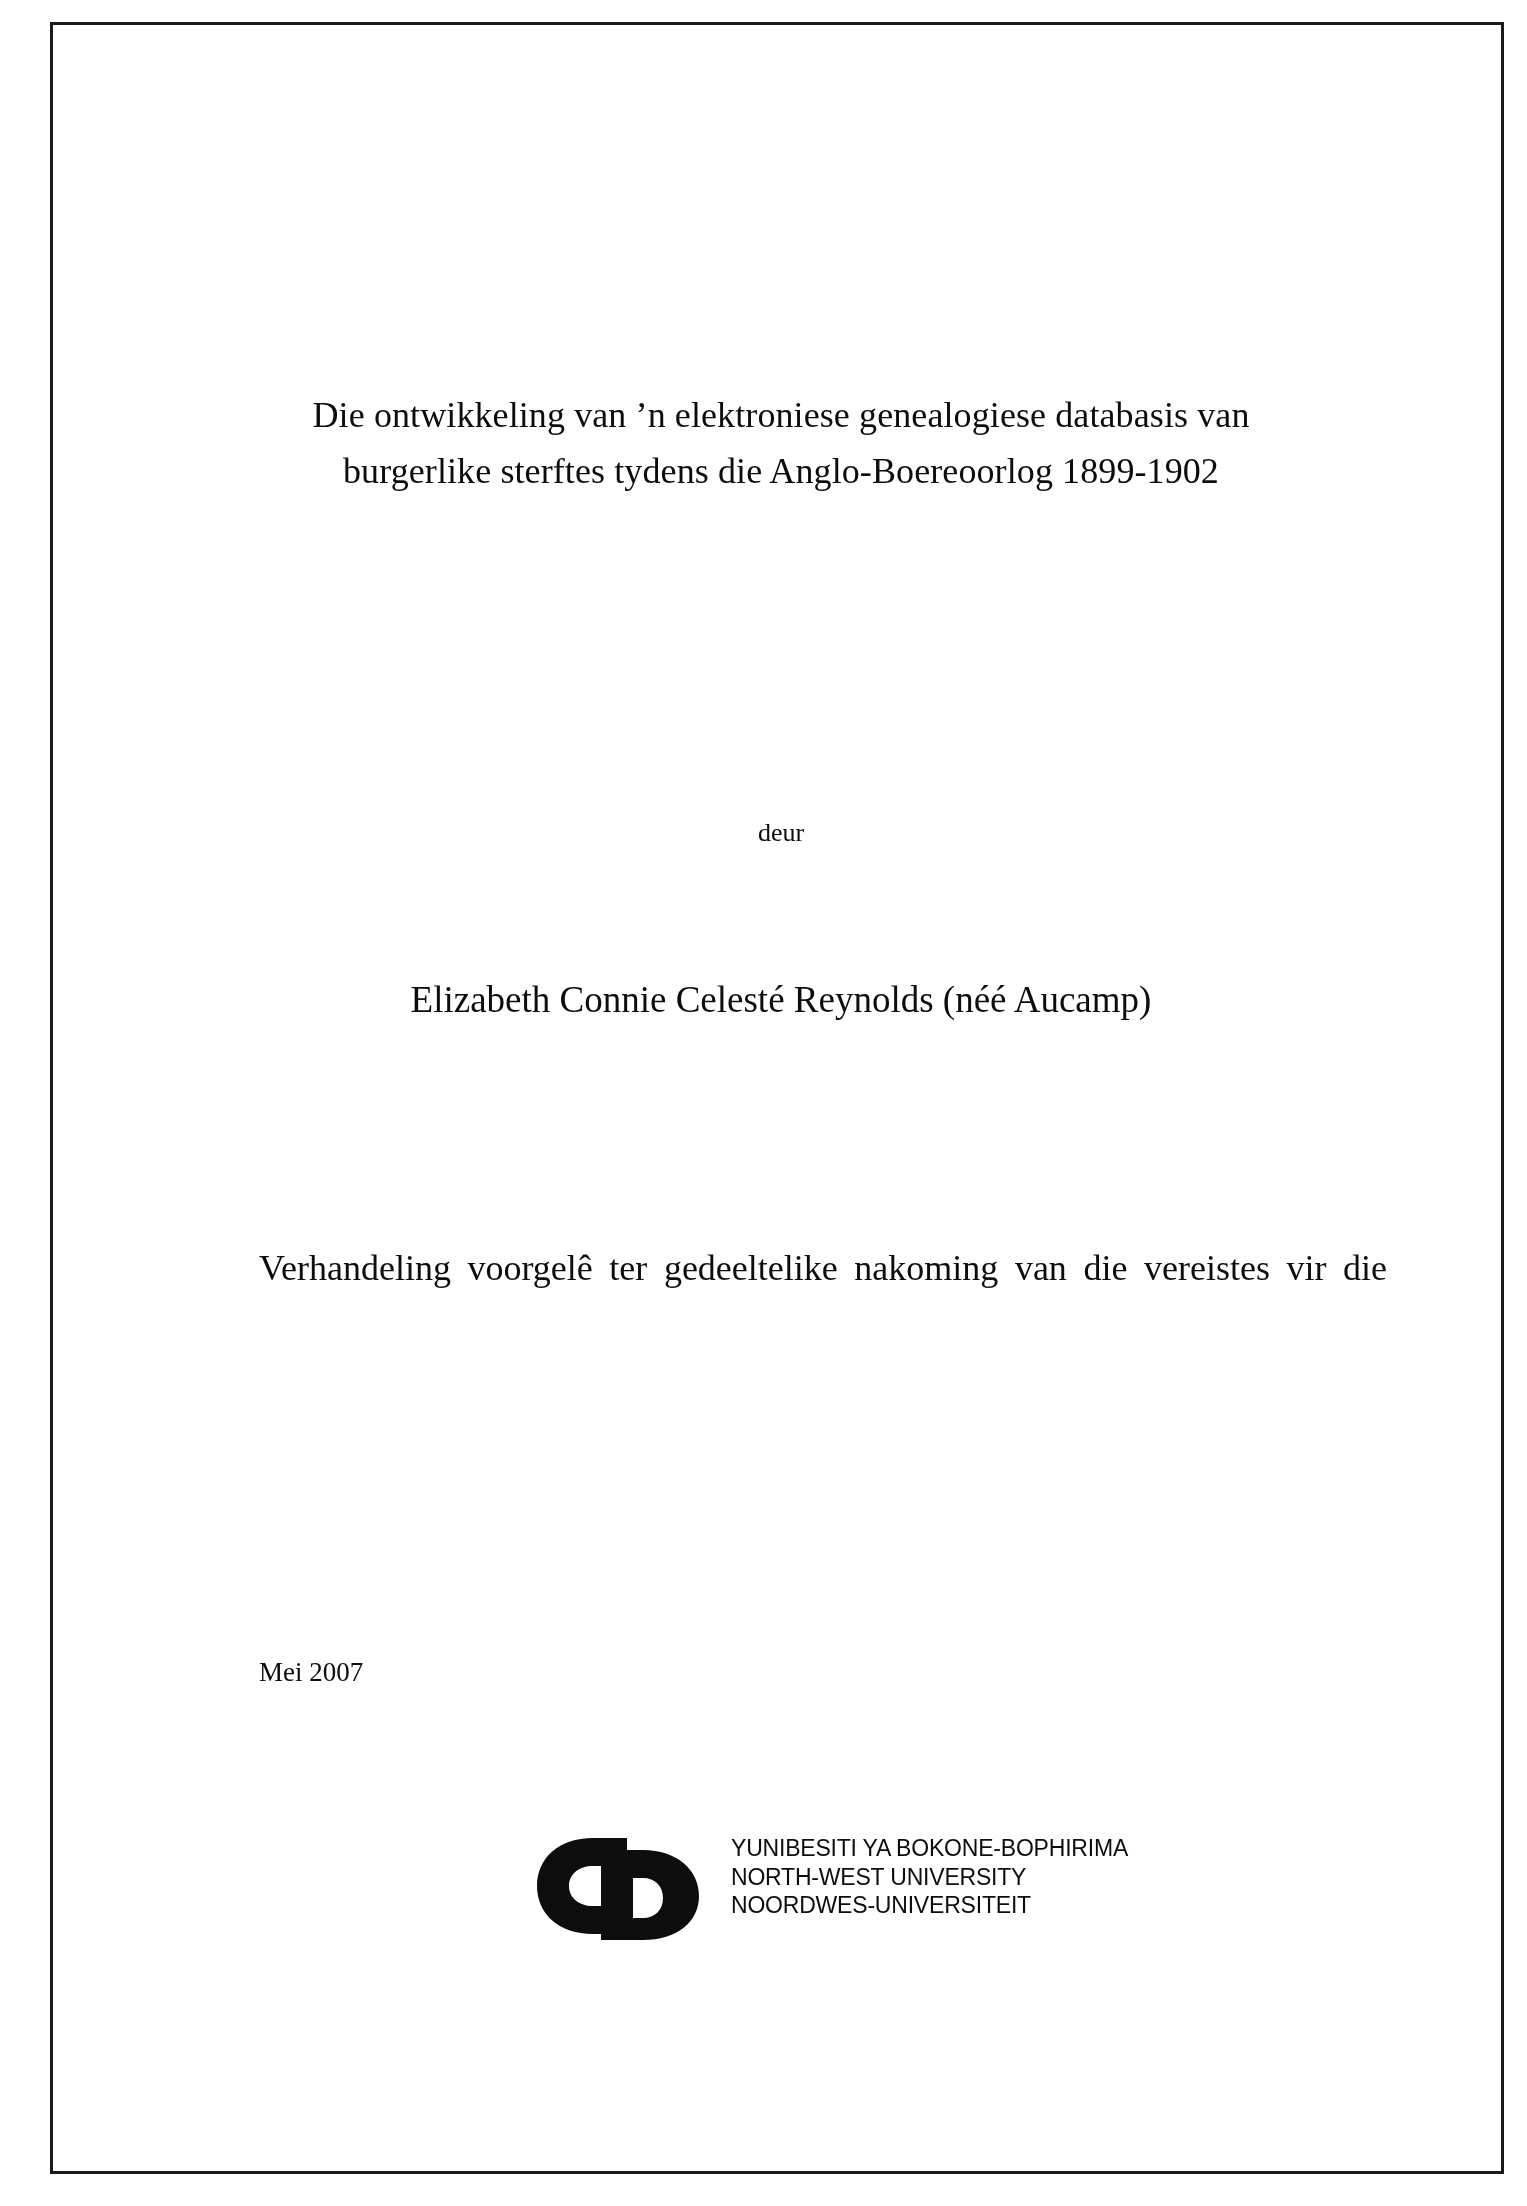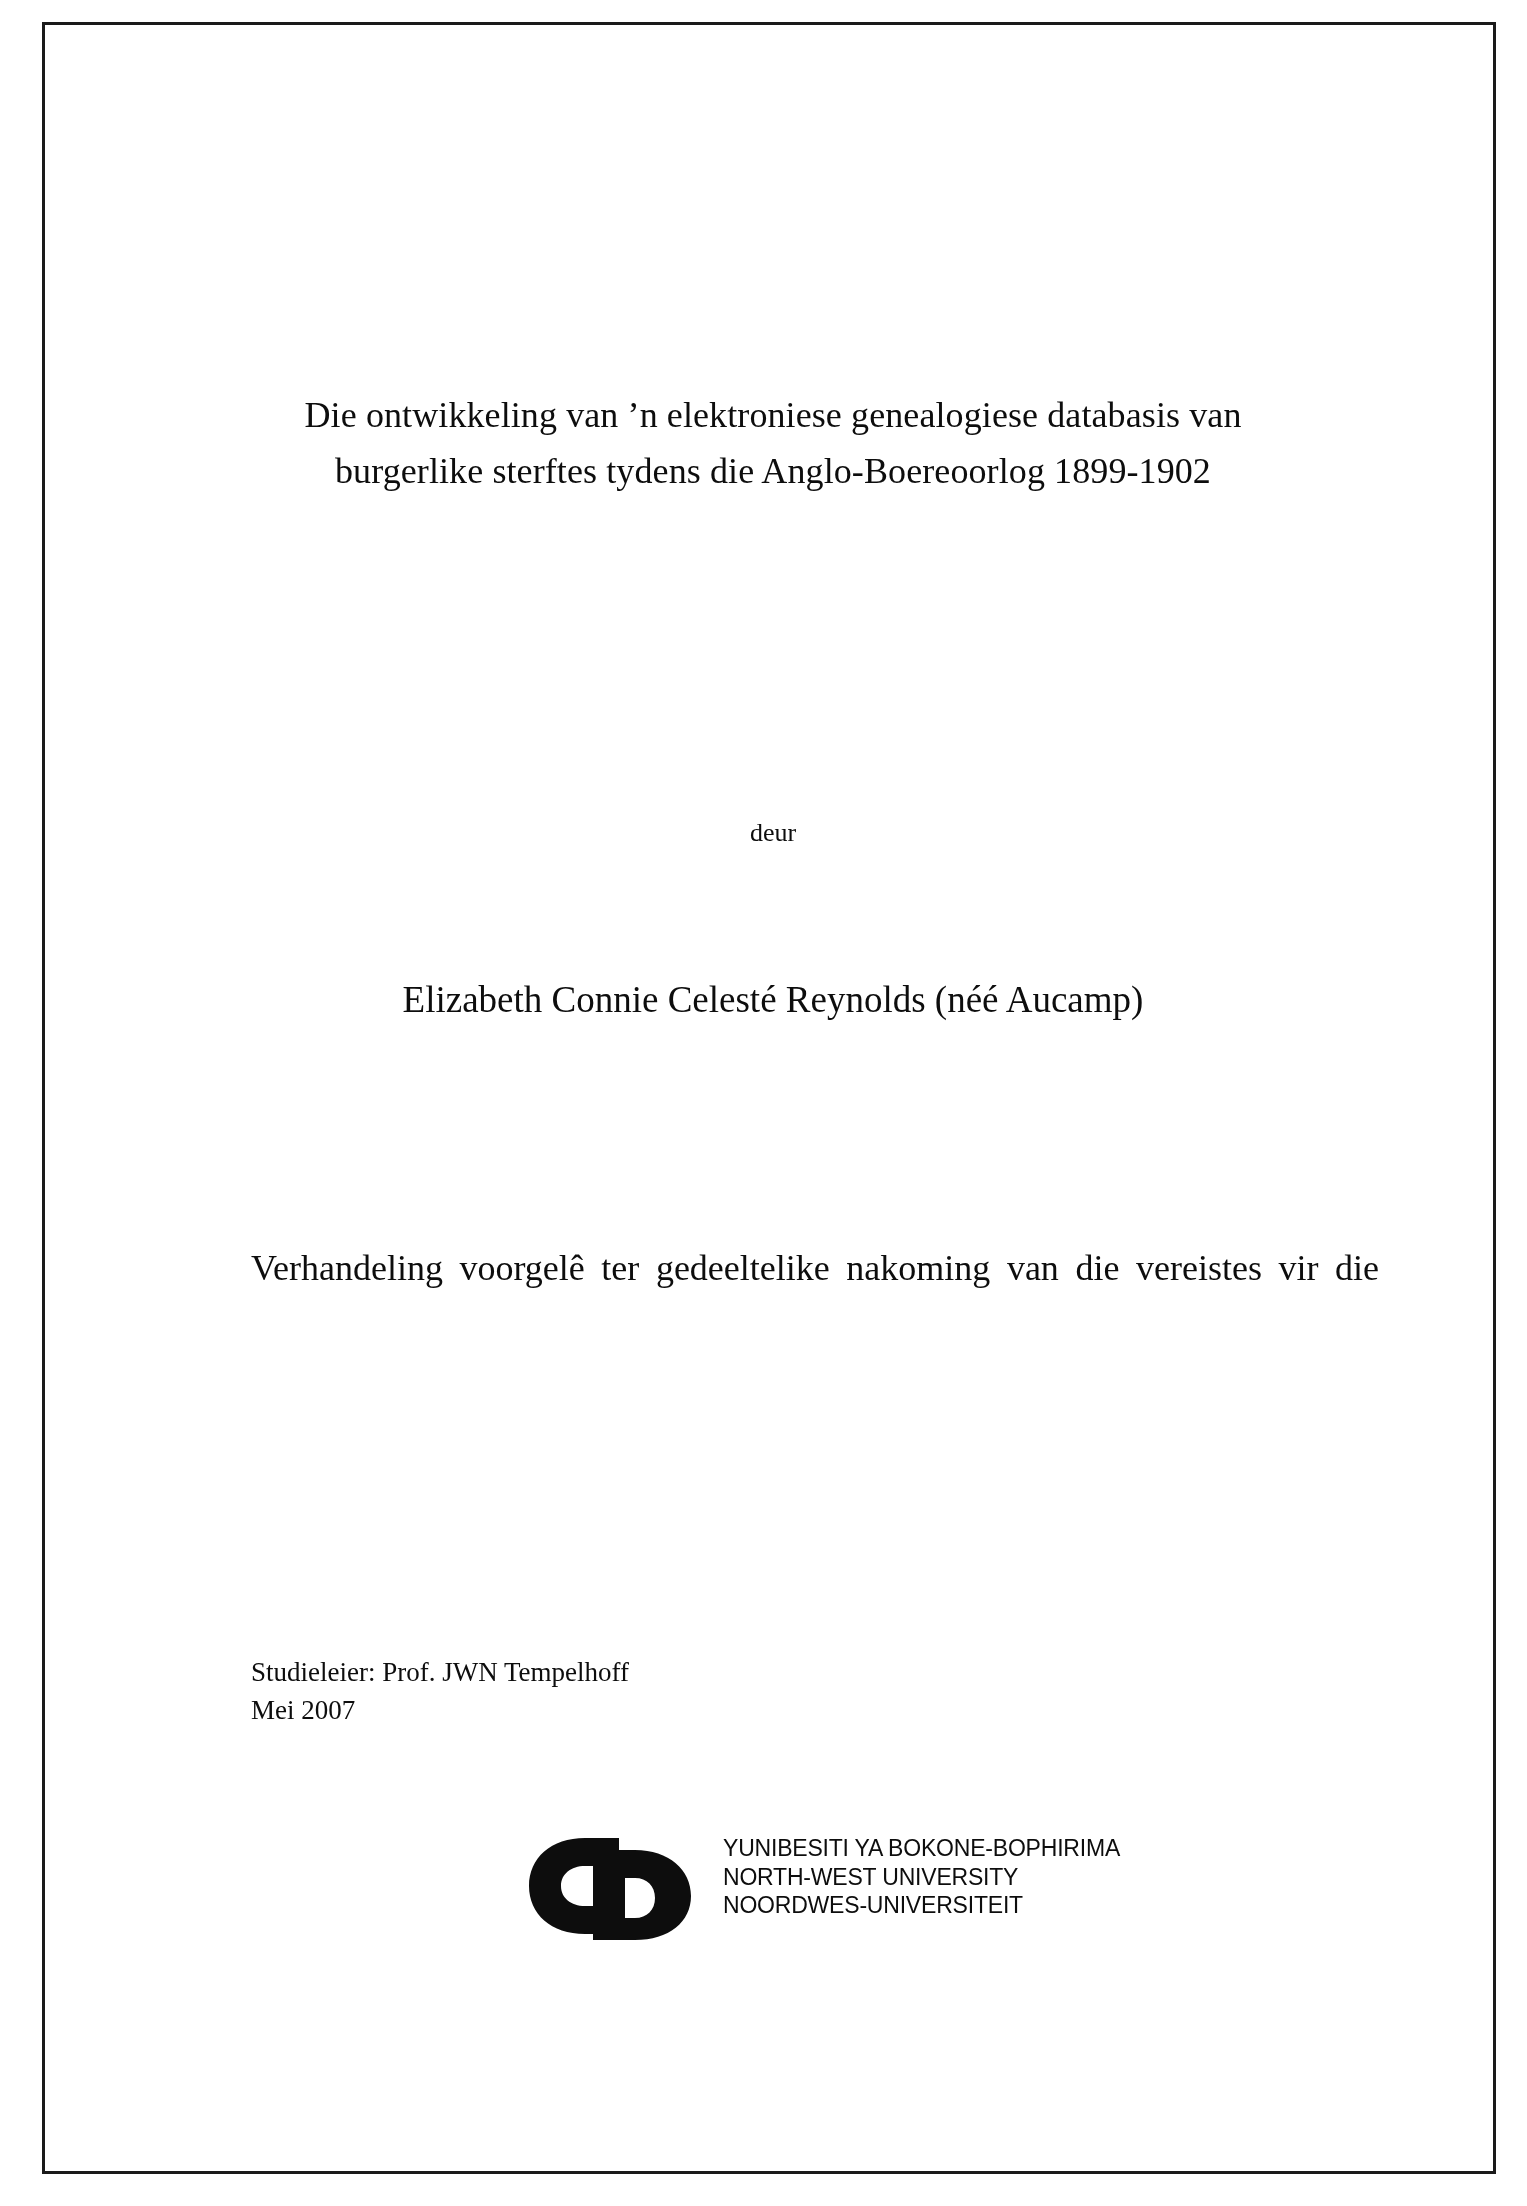--- a/index.html
+++ b/index.html
@@ -12,21 +12,21 @@
     height: 2206px;
     position: relative;
     font-family: "Liberation Serif", serif;
     color: #111111;
     overflow: hidden;
   }
 
   
   .scan-page {
     position: absolute;
-    left: 8px;
+    left: 16px;
     top: 0;
     width: 1247px;
     height: 2206px;
     background: #ffffff;
   }
 
   .page-border-outer {
     position: absolute;
     left: 34px;
     top: 22px;
@@ -152,21 +152,20 @@
 
     <div class="byline-label">deur</div>
 
     <div class="author">Elizabeth Connie Celesté Reynolds (néé Aucamp)</div>
 
     <div class="statement">
       <div class="just">Verhandeling voorgelê ter gedeeltelike nakoming van die vereistes vir die</div>
     </div>
 
     <div class="supervisor-block">
-      <div>Studieleier: Prof. JWN Tempelhoff</div>
       <div>Mei 2007</div>
     </div>
 
     <div class="logo-lockup">
       <div class="logo-mark">
         <svg viewBox="0 0 190 108" width="190" height="108" aria-hidden="true">
 
           <path d="M62 6 C28 6 6 26 6 54 C6 82 28 102 62 102 L96 102 L96 74 L62 74 C48 74 38 66 38 54 C38 42 48 34 62 34 L96 34 L96 6 Z" fill="#0d0d0d"></path>
 
           <path d="M78 18 L78 46 L112 46 C124 46 132 54 132 66 C132 78 124 86 112 86 L102 86 L102 18 L70 18 L70 108 L112 108 C146 108 168 90 168 64 C168 38 146 18 112 18 Z" fill="#0d0d0d"></path>

